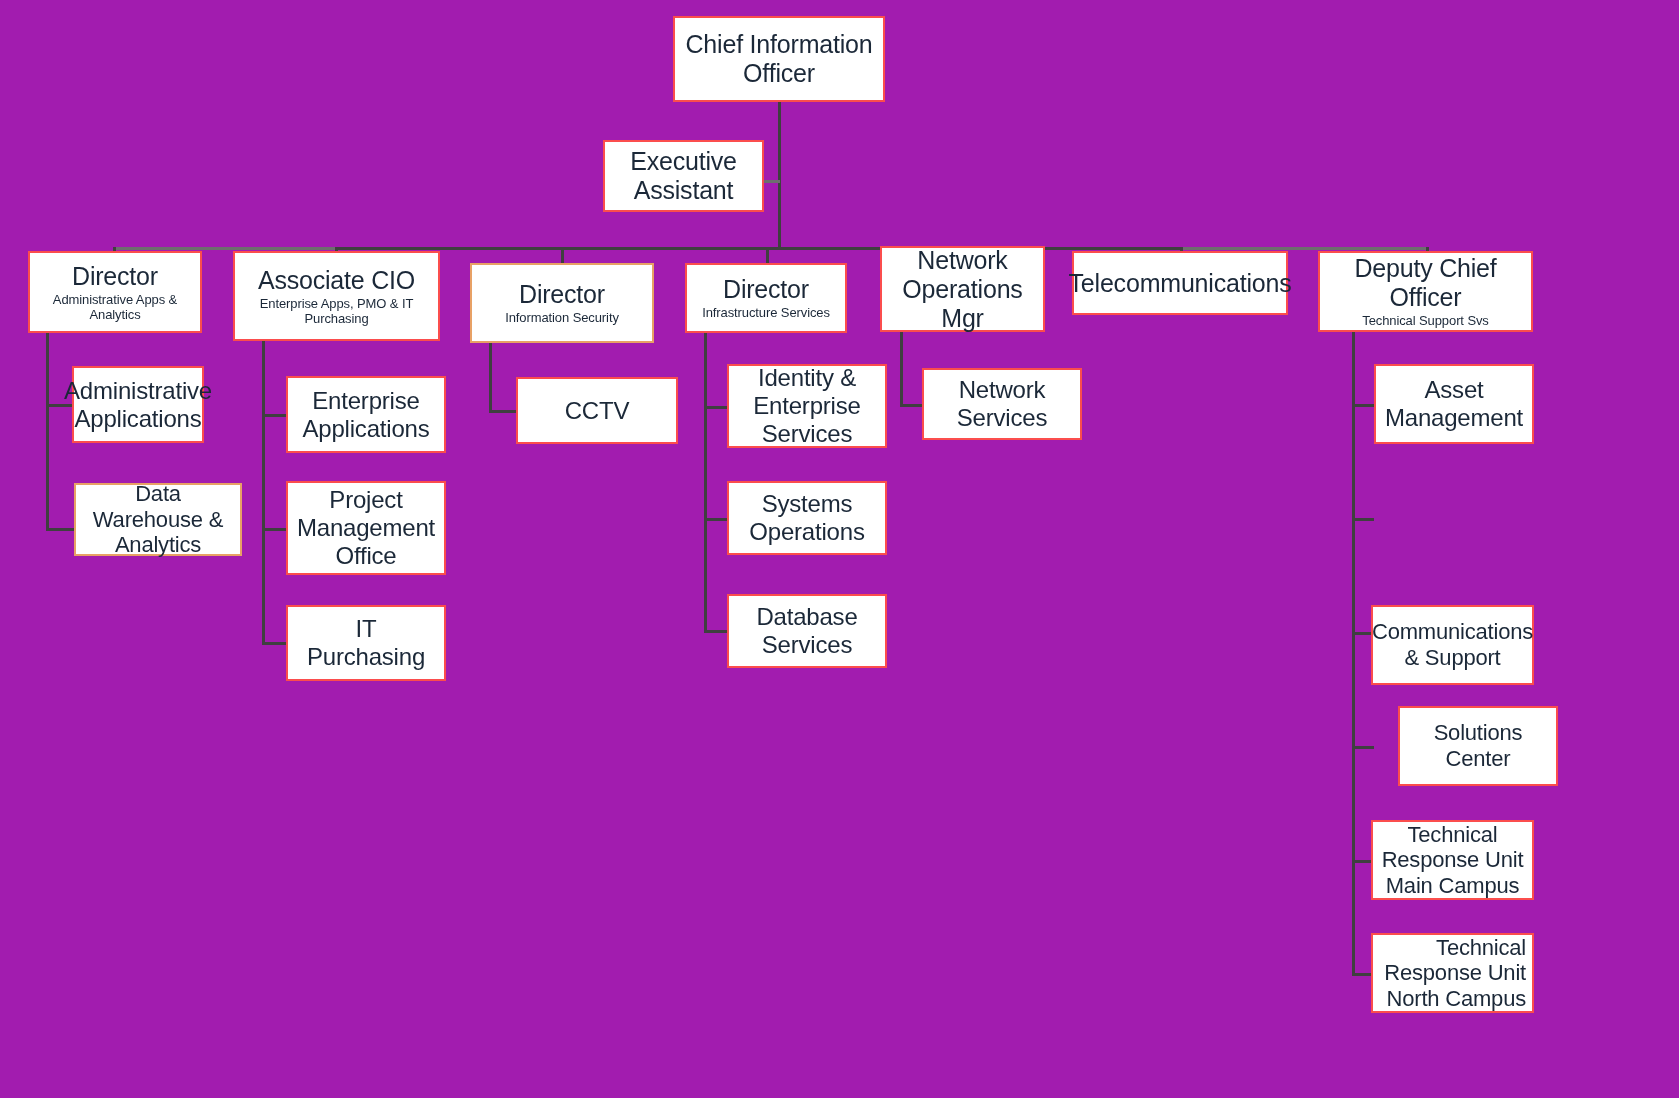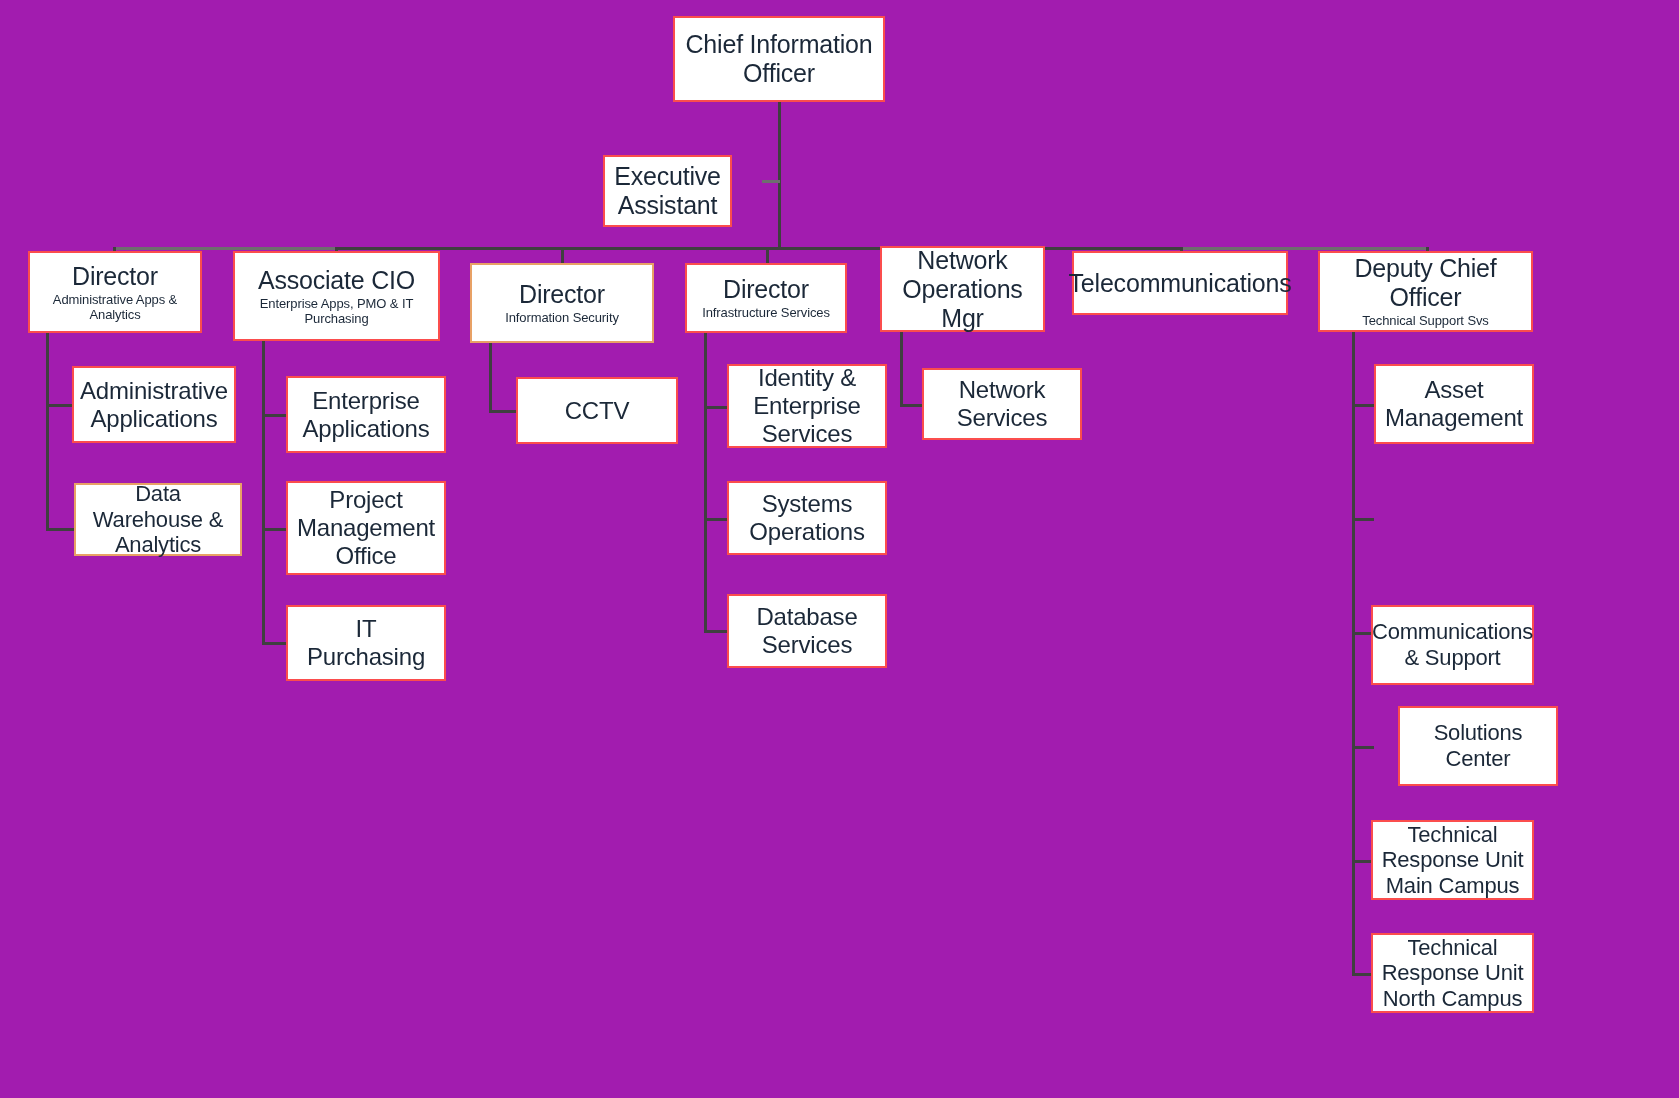--- a/index.html
+++ b/index.html
@@ -107,21 +107,21 @@
   <div class="conn h" style="left:1352px; top:518px; width:22px;"></div>
   <div class="conn h" style="left:1352px; top:632px; width:22px;"></div>
   <div class="conn h" style="left:1352px; top:746px; width:22px;"></div>
   <div class="conn h" style="left:1352px; top:860px; width:22px;"></div>
   <div class="conn h" style="left:1352px; top:973px; width:22px;"></div>
 
   <div class="node" style="left:673px; top:16px; width:212px; height:86px;">
     <span class="title">Chief Information Officer</span>
   </div>
 
-  <div class="node" style="left:603px; top:155px; width:129px; height:72px;">
+  <div class="node" style="left:603px; top:140px; width:161px; height:72px;">
     <span class="title">Executive Assistant</span>
   </div>
 
   <div class="node" style="left:28px; top:251px; width:174px; height:82px;">
     <span class="title">Director</span>
     <span class="sub">Administrative Apps &amp; Analytics</span>
   </div>
 
   <div class="node" style="left:233px; top:251px; width:207px; height:90px;">
     <span class="title">Associate CIO</span>
@@ -144,21 +144,21 @@
 
   <div class="node" style="left:1072px; top:251px; width:216px; height:64px;">
     <span class="title">Telecommunications</span>
   </div>
 
   <div class="node" style="left:1318px; top:251px; width:215px; height:81px;">
     <span class="title">Deputy Chief Officer</span>
     <span class="sub">Technical Support Svs</span>
   </div>
 
-  <div class="node small" style="left:72px; top:366px; width:164px; height:77px;">
+  <div class="node small" style="left:72px; top:366px; width:132px; height:77px;">
     <span class="title">Administrative Applications</span>
   </div>
 
   <div class="node orange tiny" style="left:74px; top:483px; width:168px; height:73px;">
     <span class="title">Data Warehouse &amp; Analytics</span>
   </div>
 
   <div class="node small" style="left:286px; top:376px; width:160px; height:77px;">
     <span class="title">Enterprise Applications</span>
   </div>
@@ -201,17 +201,17 @@
   </div>
 
   <div class="node tiny" style="left:1374px; top:706px; width:160px; height:80px;margin-left:24px;">
     <span class="title">Solutions Center</span>
   </div>
 
   <div class="node tiny" style="left:1371px; top:820px; width:163px; height:80px;">
     <span class="title">Technical Response Unit Main Campus</span>
   </div>
 
-  <div class="node tiny" style="left:1371px; top:933px; width:163px; height:80px;">
+  <div class="node tiny" style="left:1371px; top:933px; width:163px; height:80px;text-align:right;">
     <span class="title">Technical Response Unit North Campus</span>
   </div>
 
 </div>
 
 </body></html>

